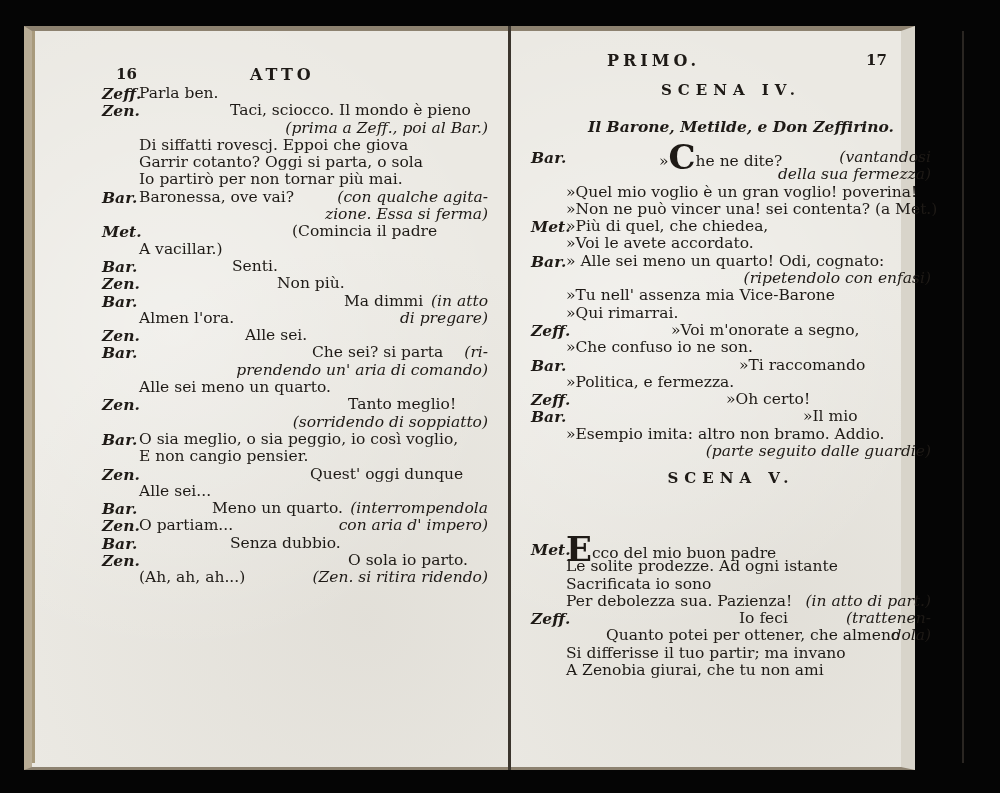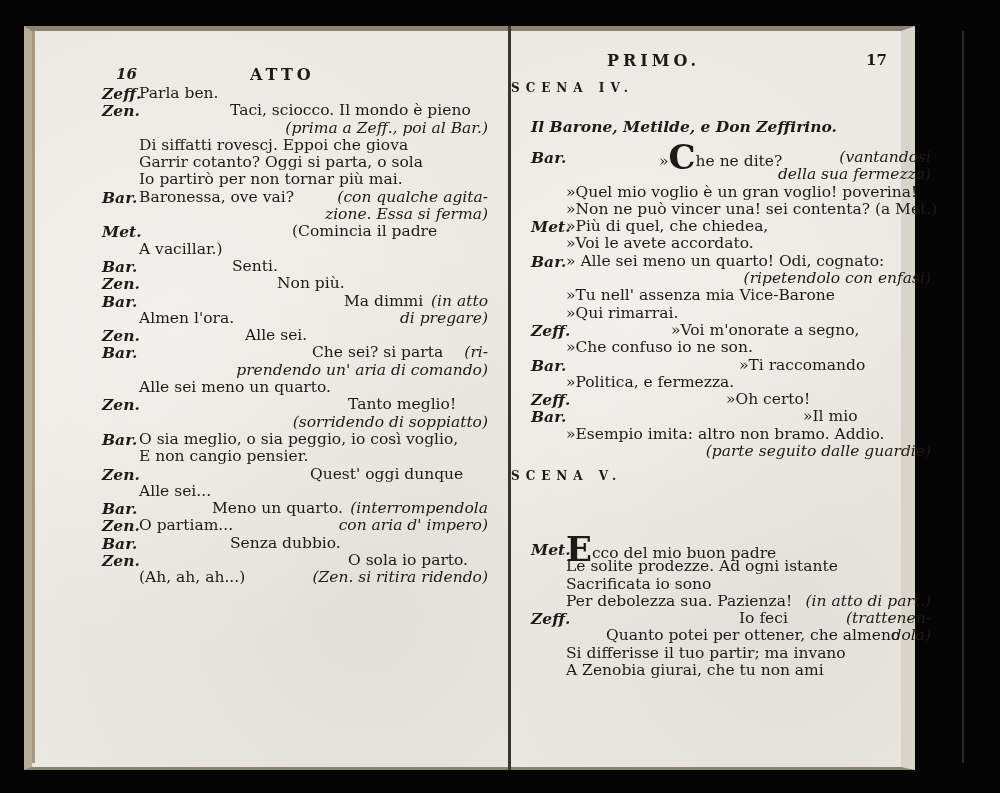--- a/index.html
+++ b/index.html
@@ -20,30 +20,30 @@
   .left-edge { position: absolute; left: 8px; top: 5px; width: 3px; height: 732px; background: #a89a7c; }
   .right-edge { position: absolute; right: 12px; top: 5px; width: 2px; height: 732px; background: #2a2622; }
 
   .text { position: absolute; font-size: 15.5px; line-height: 17.3px; }
   .line { position: relative; height: 17.3px; white-space: nowrap; }
   .sp { position: absolute; left: 0; font-style: italic; font-weight: bold; }
   .it { font-style: italic; }
   .r { position: absolute; right: 0; }
   .hdr { font-weight: bold; letter-spacing: 4px; font-size: 16px; }
   .pnum { position: absolute; font-weight: bold; font-size: 15px; }
-  .scena { font-weight: bold; letter-spacing: 6px; font-size: 12px; }
-  .cast { font-style: italic; font-weight: bold; font-size: 15.5px; padding-left: 20px; }
+  .scena { text-align: center; font-weight: bold; letter-spacing: 6px; font-size: 15px; }
+  .cast { text-align: center; font-style: italic; font-weight: bold; font-size: 15.5px; padding-left: 20px; }
   .drop { font-size: 34px; line-height: 17px; font-weight: bold; vertical-align: -3px; }
 </style>
 </head>
 <body>
 
 <div class="book">
   <div class="page left">
-    <div class="pnum" style="left:84px; top:34px;font-style:italic;">16</div>
+    <div class="pnum" style="left:84px; top:34px;">16</div>
     <div class="hdr" style="position:absolute; left:218px; top:34px;">ATTO</div>
     <div class="text" id="left-text" style="left:70px; top:54px; width:386px;">
         <div class="line">
           <span class="sp">Zeff.</span>
           <span style="position: absolute; left: 37px;">Parla ben.</span>
         </div>
         <div class="line">
           <span class="sp">Zen.</span>
           <span style="position: absolute; left: 128px;">Taci, sciocco. Il mondo è pieno</span>
         </div>

